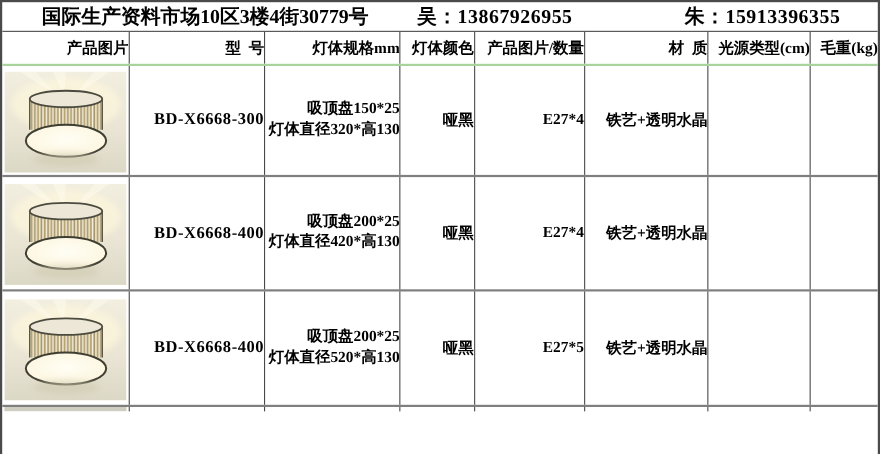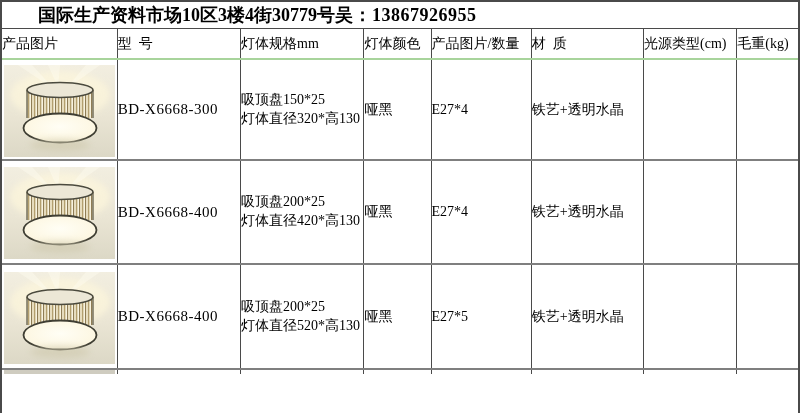--- a/index.html
+++ b/index.html
@@ -22,36 +22,37 @@
     font-size:28px;
     letter-spacing:2px;
   }
   .info-row {
     height:27px;
     border-bottom:1px solid #4a4a4a;
     display:flex; align-items:center;
     padding-left:36px;
     font-size:18px;
     white-space:nowrap;
+    gap:44px;
   }
   .info-row .contact-1 { letter-spacing:0.5px; }
   .info-row .contact-2 { margin-left:58px; letter-spacing:0.5px; }
   table.spec {
     width:796px;
     table-layout:fixed;
     border-collapse:collapse;
   }
   col.c1{width:115px;} col.c2{width:123px;} col.c3{width:123px;} col.c4{width:67px;}
   col.c5{width:100px;} col.c6{width:112px;} col.c7{width:93px;} col.c8{width:61px;}
   th, td {
     border-left:1px solid #4a4a4a;
     padding:0;
-    text-align:left;
+    text-align:right;
     vertical-align:middle;
-    font-weight:normal;
+    font-weight:bold;
     overflow:hidden;
   }
   th:first-child, td:first-child { border-left:none; }
   thead tr { height:30px; border-bottom:2px solid #a8d49c; }
   th { font-size:14px; white-space:pre; }
   tr.product-row   { border-bottom:2px solid #7f7f7f; }
   tr.r1 { height:101px; }
   tr.r2 { height:104px; }
   tr.r3 { height:105px; }
   tr.partial { height:4px; border-bottom:none; }
@@ -64,20 +65,21 @@
 </style>
 </head>
 <body>
 
 <div class="sheet">
 
 
   <div class="info-row">
     <span>国际生产资料市场10区3楼4街30779号</span>
     <span class="contact-1">吴：13867926955</span>
+    <span class="contact-2">朱：15913396355</span>
   </div>
 
   <table class="spec">
     <colgroup>
       <col class="c1">
         <col class="c2">
         <col class="c3">
         <col class="c4">
       <col class="c5">
         <col class="c6">

